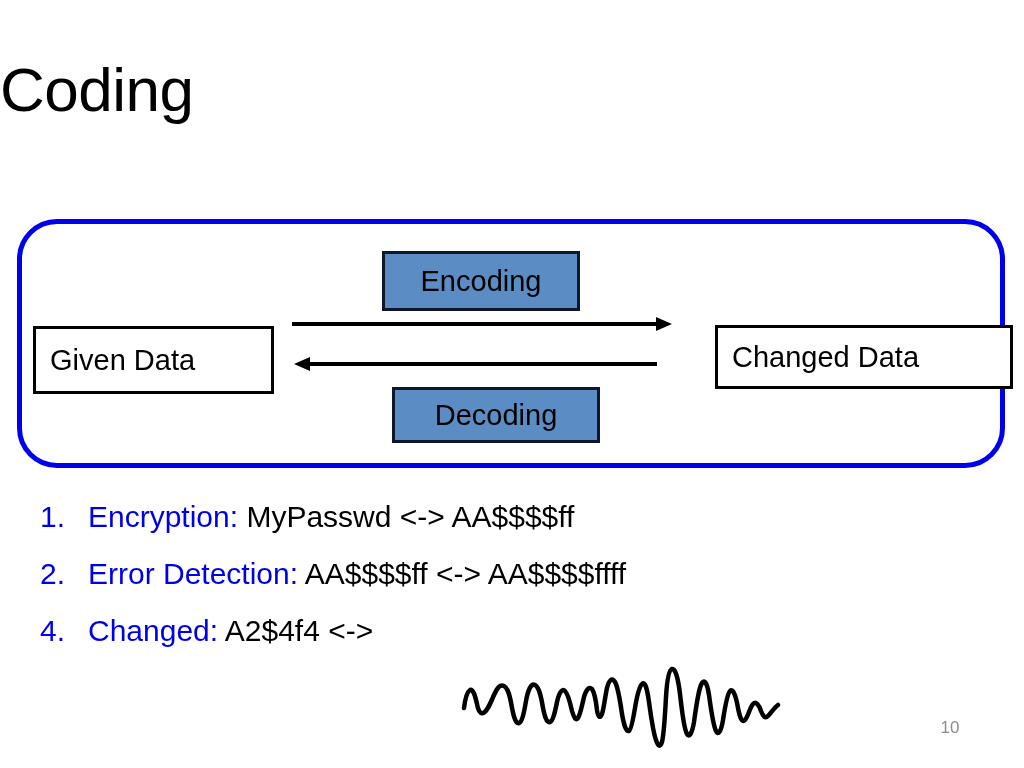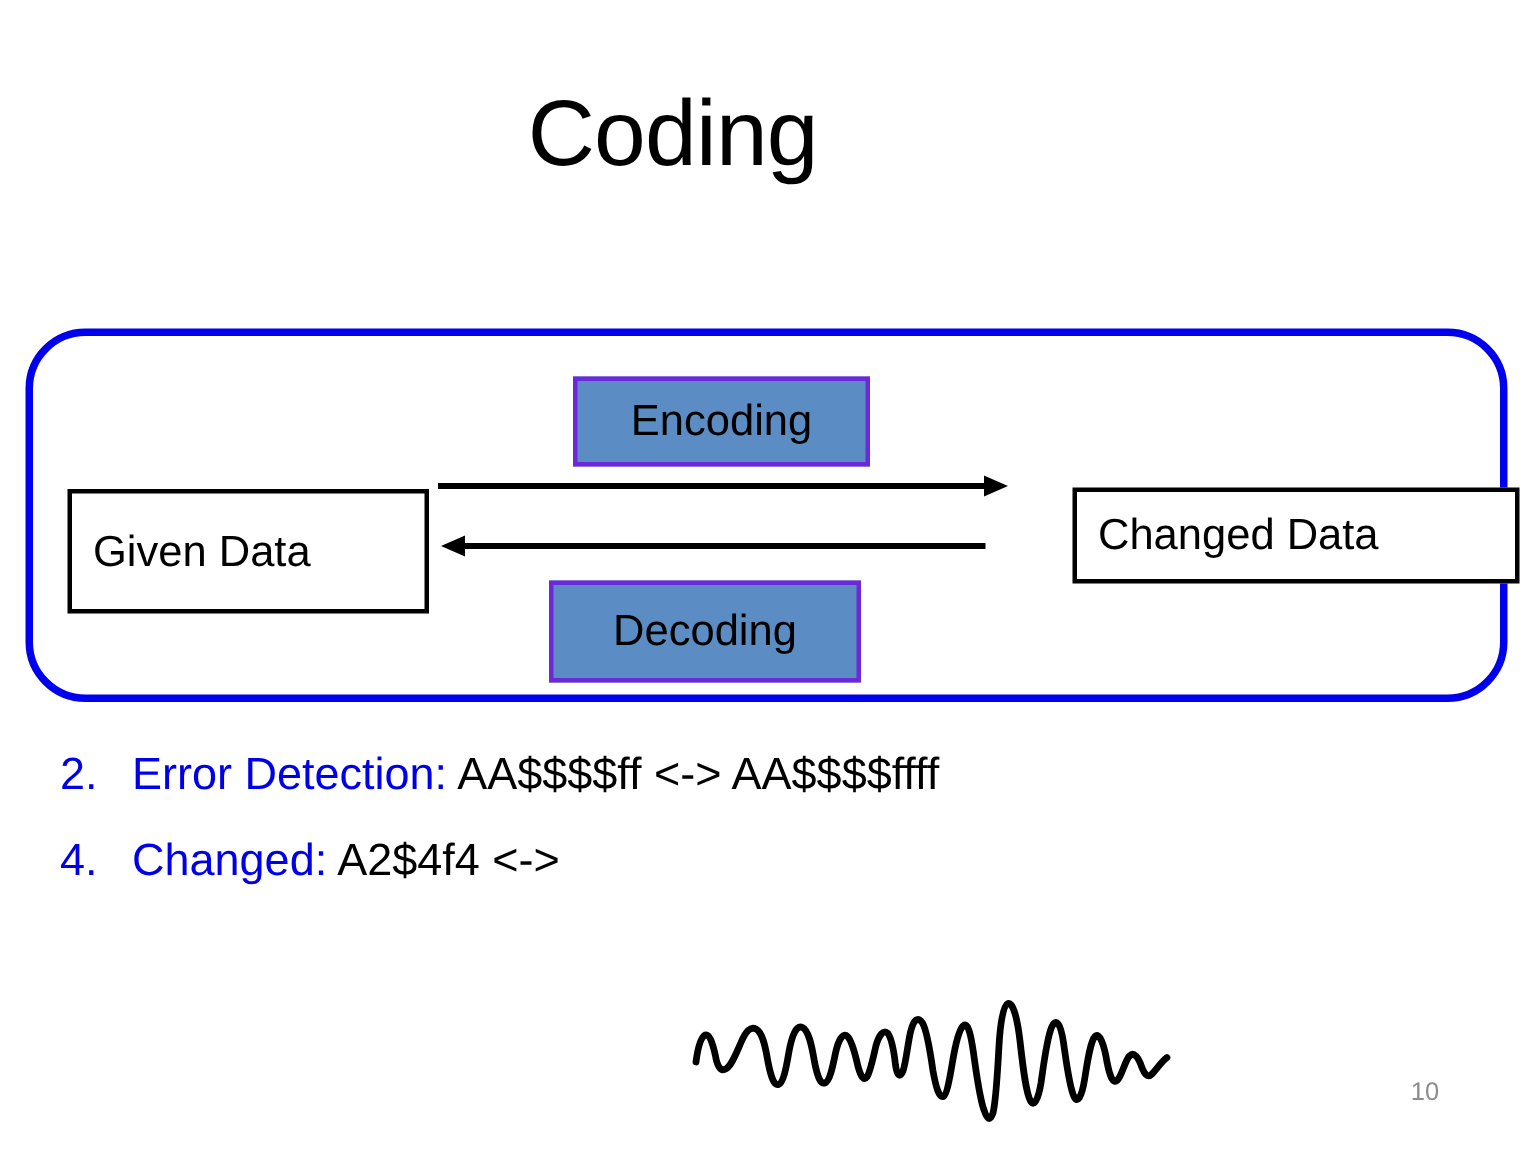--- a/index.html
+++ b/index.html
@@ -19,21 +19,20 @@
     background: #ffffff;
     overflow: hidden;
   }
 
   
   #slide-title {
     position: absolute;
     left: 0;
     top: 54px;
     width: 897px;
-    text-align: center;
     font-size: 62px;
     line-height: 72px;
     font-weight: 400;
     color: #000000;
     letter-spacing: -0.5px;
     white-space: nowrap;
   }
 
   
   #slide-subtitle {
@@ -74,57 +73,57 @@
     background: #ffffff;
     display: flex;
     align-items: center;
     padding-left: 14px;
     font-size: 29px;
     line-height: 34px;
     color: #000000;
     white-space: nowrap;
   }
   #box-given-data {
-    left: 28px;
+    left: 16px;
     top: 107px;
     width: 241px;
-    height: 83px;
+    height: 68px;
   }
   #box-changed-data {
     left: 683px;
     top: 106px;
     width: 298px;
     height: 64px;
     margin-left: 15px;
   }
 
   .codec-box {
     position: absolute;
     box-sizing: border-box;
-    border: 3px solid #6d28d9;
+    border: 3px solid #0f172a;
     background: #5b8cc3;
     display: flex;
     align-items: center;
     justify-content: center;
     font-size: 29px;
     line-height: 34px;
     color: #000000;
     white-space: nowrap;
   }
   #box-encoding {
     left: 365px;
     top: 32px;
     width: 198px;
     height: 60px;
   }
   #box-decoding {
-    left: 349px;
+    left: 375px;
     top: 168px;
     width: 208px;
-    height: 68px;
+    height: 56px;
   }
 
   #arrows {
     position: absolute;
     left: 0;
     top: 0;
     width: 988px;
     height: 249px;
     pointer-events: none;
   }
@@ -213,20 +212,23 @@
     </div>
 
     <div class="data-box" id="box-changed-data">
       <span>Changed Data</span>
     </div>
 
   </div>
 
   <div id="coding-list">
 
+    <div class="list-row">
+      <span class="list-num">1.</span><span class="list-label">Encryption: </span><span class="list-value">MyPasswd  &lt;-&gt; AA$$$$ff</span>
+    </div>
 
     <div class="list-row">
       <span class="list-num">2.</span><span class="list-label">Error Detection: </span><span class="list-value">AA$$$$ff &lt;-&gt; AA$$$$ffff</span>
     </div>
 
 
     <div class="list-row">
       <span class="list-num">4.</span><span class="list-label">Changed: </span><span class="list-value">A2$4f4 &lt;-&gt;</span>
     </div>
 

